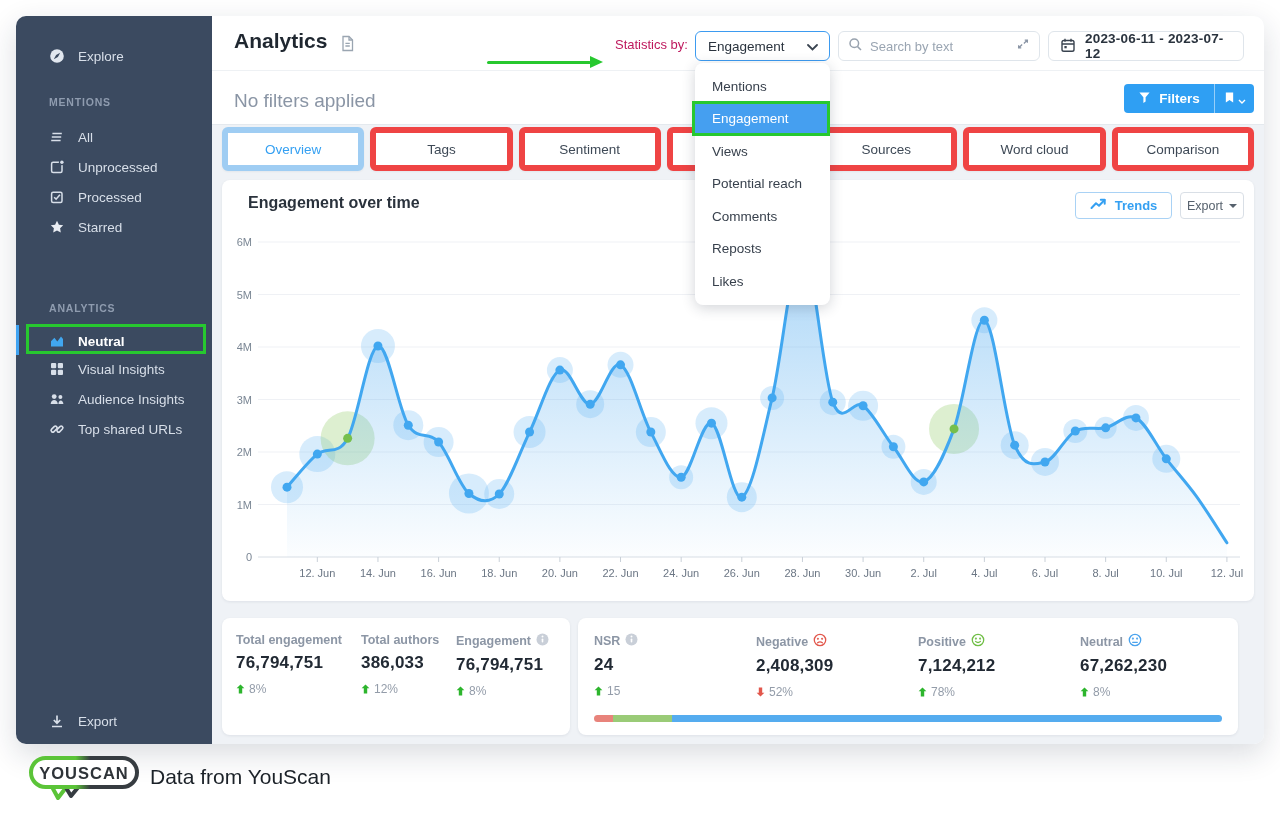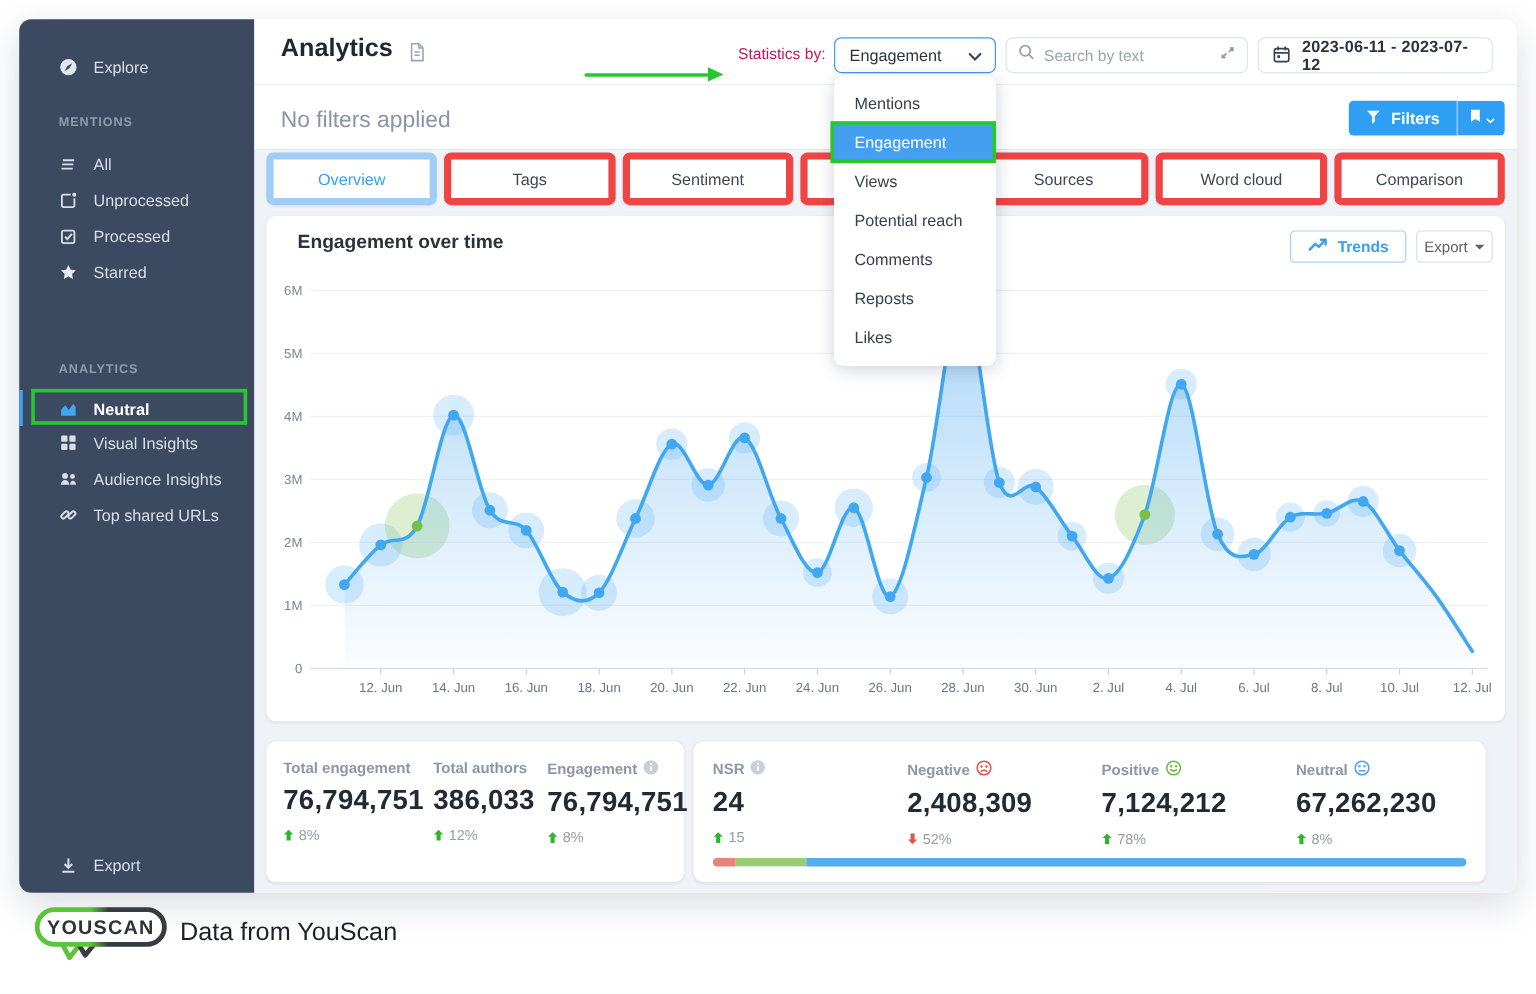--- a/index.html
+++ b/index.html
@@ -97,21 +97,21 @@
     font-size: 12.5px; display: flex; align-items: center; justify-content: center; gap: 6px; cursor: pointer;
   }
   .caret-dn { width: 0; height: 0; border-left: 4px solid transparent; border-right: 4px solid transparent; border-top: 4.5px solid #56616D; }
   #chart-svg { position: absolute; left: 0; top: 46px; }
   #chart-svg text { font-family: "Liberation Sans", sans-serif; }
   
   #stats-left { left: 10px; top: 602px; width: 348px; height: 117px; }
   #stats-right { left: 366px; top: 602px; width: 660px; height: 117px; }
   .stat { position: absolute; top: 15px; }
   .s-label { display: flex; align-items: center; gap: 5px; font-size: 12.5px; color: #8C96A5; font-weight: bold; }
-  .s-value { margin-top: 6px; font-size: 23px; font-weight: 700; color: #222A34; letter-spacing: .2px; }
+  .s-value { margin-top: 6px; font-size: 17px; font-weight: 700; color: #222A34; letter-spacing: .2px; }
   .s-delta { margin-top: 9px; display: flex; align-items: center; gap: 4px; font-size: 12px; color: #939CA9; }
   .arrow svg { width: 9px; height: 10px; fill: #2DB52D; display: block; }
   .arrow.down svg { fill: #E2574C; transform: rotate(180deg); }
   .nsr-bar { position: absolute; left: 16px; right: 16px; bottom: 13px; height: 7px; display: flex; }
   .seg { height: 7px; }
   .seg.red { background: #E8837B; border-radius: 4px 0 0 4px; }
   .seg.green { background: #9ACB77; }
   .seg.blue { background: #55ACEF; border-radius: 0 4px 4px 0; flex: 1; }
   
   #dropdown {

